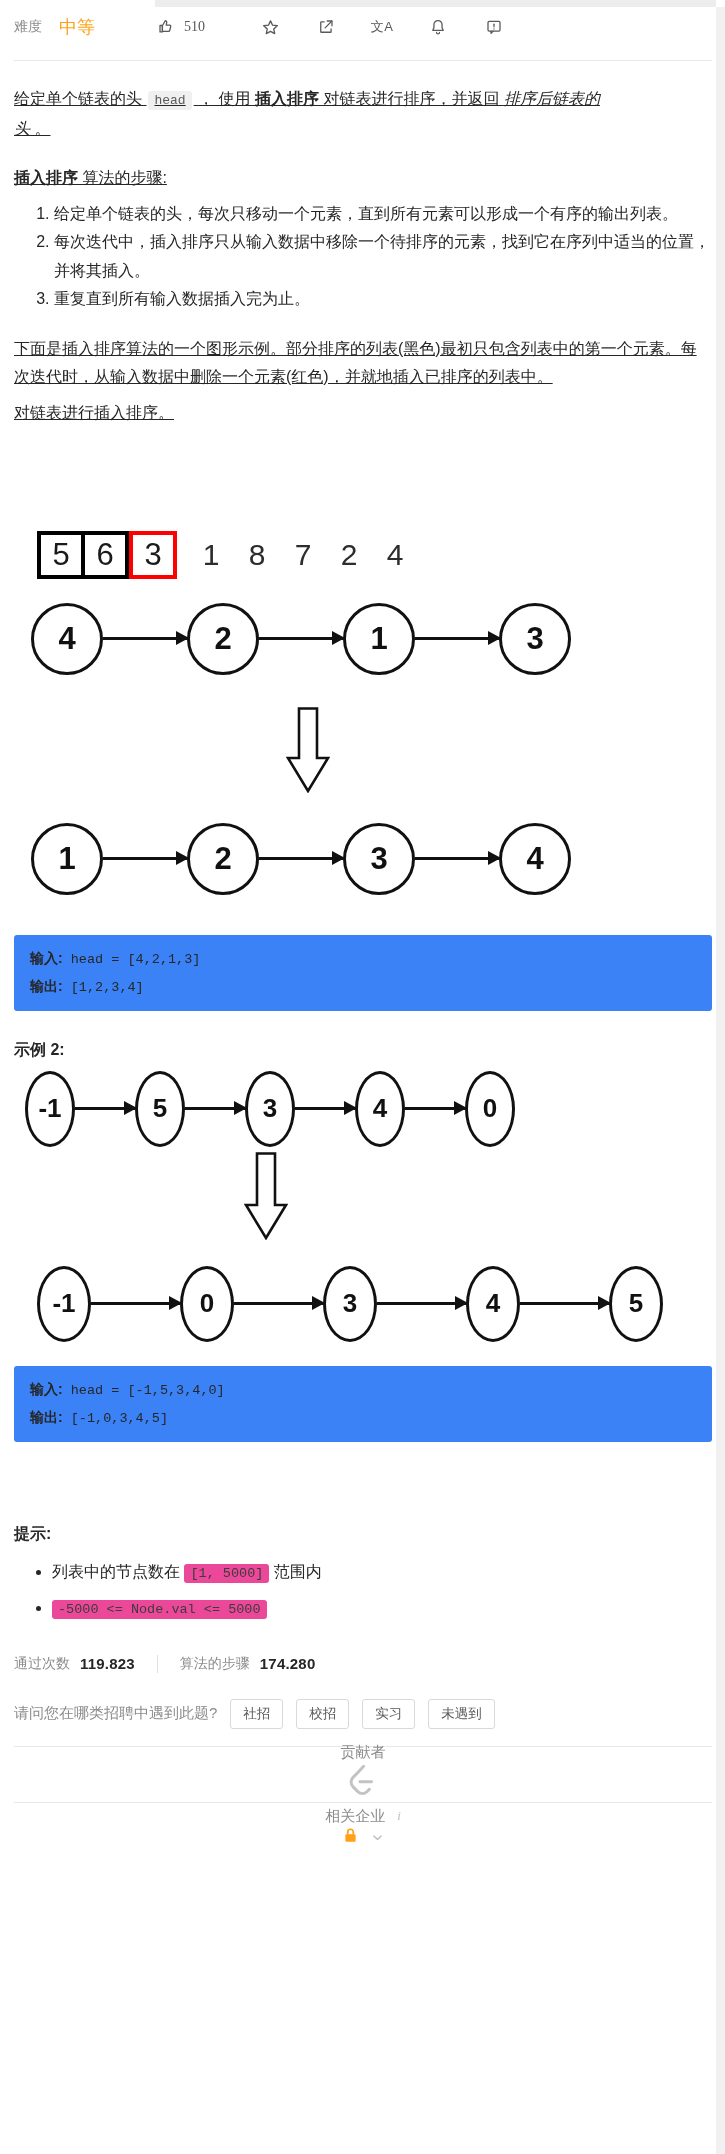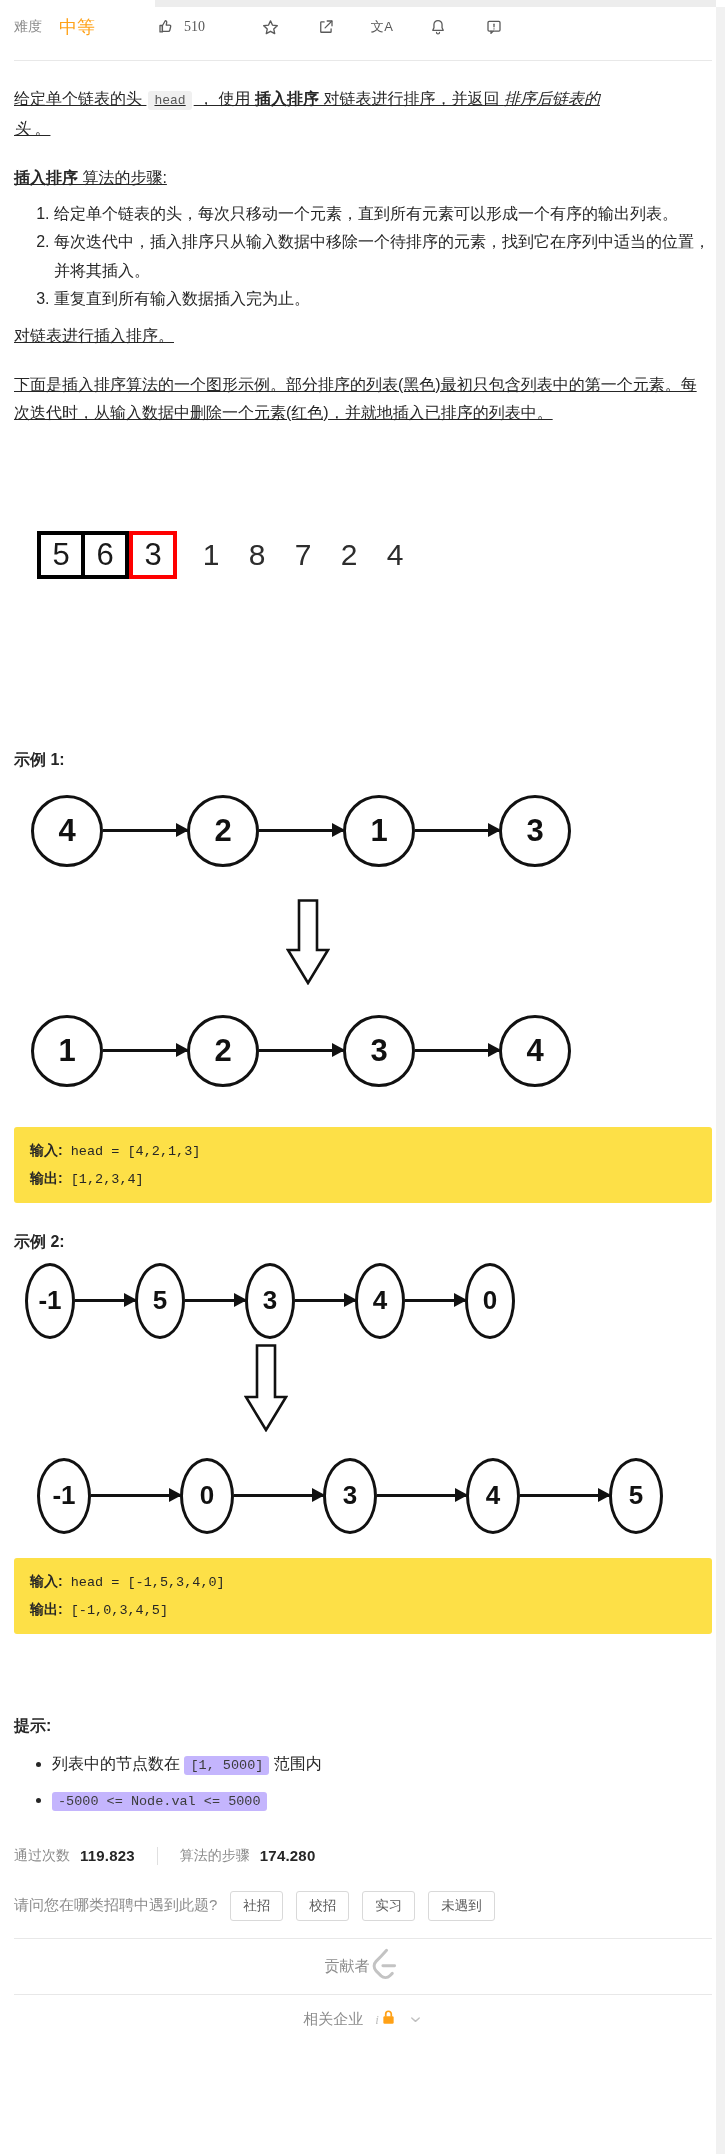--- a/index.html
+++ b/index.html
@@ -34,21 +34,21 @@
   .desc { font-size:16px; line-height:28px; color:#262626;text-decoration:underline; }
   .p1 { margin-top:24px; }
   .inline-code {
     font-family:"Liberation Mono", monospace;
     background:#f0f0f0; border-radius:3px;
     padding:2px 6px; font-size:13px; color:#595959;
     margin:0 2px;
   }
   .constraint-code {
     font-family:"Liberation Mono", monospace;
-    background:#c4b5fd; border-radius:3px;
+    background:#ec4899; border-radius:3px;
     padding:2px 6px; font-size:13.5px; color:#3c3c3c;text-align:right;
   }
   b.semib { font-weight:700; }
   i.ital { font-style:italic; }
   .steps-heading { margin-top:21px; }
   ol.steps { margin-top:8px; padding-left:40px; font-size:16px; line-height:28.4px; }
   .p-graphic { margin-top:21px; }
   .p-sort { margin-top:8px; }
 
   .boxes-row { display:flex; align-items:center; margin-top:104px; margin-left:23px; height:48px; }
@@ -83,42 +83,42 @@
   .ll-ex2a .harrow { width:60px; }
 
   .ll-ex2b { margin-top:26px; padding-left:23px; }
   .ll-ex2b .node { width:54px; height:76px; font-size:26px; }
   .ll-ex2b .harrow { width:89px; }
 
   .down-arrow { display:block; }
   .darr1 { margin:32px 0 0 272px; }
   .darr2 { margin:5px 0 0 230px; }
 
-  .codeblock { margin-top:40px; background:#fde047; border-radius:3px; padding:10px 16px; }
+  .codeblock { margin-top:40px; background:#3b82f6; border-radius:3px; padding:10px 16px; }
   .codeblock.second { margin-top:24px; }
   .code-line { font-family:"Liberation Mono", monospace; font-size:13.5px; line-height:27px; color:#262626; white-space:pre; }
   .code-label { font-family:"Liberation Sans", sans-serif; font-weight:700; font-size:14px; color:#262626; }
 
   .hint-heading { margin-top:82px; font-size:16px; font-weight:700; }
   ul.constraints { margin-top:12px; padding-left:38px; font-size:16px; line-height:30px; }
   ul.constraints li { margin-bottom:4px; }
 
   .stats-row { display:flex; align-items:center; margin-top:30px; }
   .stats-label { color:#8c8c8c; font-size:14px; }
   .stats-value { color:#262626; font-size:15px; font-weight:700; margin-left:10px; letter-spacing:0.2px; }
   .stats-sep { width:1px; height:18px; background:#e0e0e0; margin:0 22px; }
 
   .survey-row { display:flex; align-items:center; margin-top:26px; }
   .survey-q { color:#8c8c8c; font-size:15px; }
   .survey-btn { margin-left:13px; border:1px solid #d9d9d9; border-radius:3px; background:#fff;
                 color:#595959; font-size:13.5px; padding:5px 12px; cursor:pointer;
                 font-family:"Liberation Sans", sans-serif; }
 
   .divider2 { margin-top:17px; }
-  .foot-row { display:flex; align-items:center; justify-content:center; }
+  .foot-row { display:flex; align-items:center; justify-content:flex-end;flex-direction:column; }
   .contrib-row { height:55px; }
   .companies-row { height:46px; padding-top:4px; }
   .foot-label { color:#8c8c8c; font-size:15px; }
   .info-i { font-family:"Liberation Serif", serif; font-style:italic; color:#bfbfbf; font-size:13px; margin-left:12px; }
   .companies-right { display:flex; align-items:center; }
   .chevron { margin-left:10px; display:flex; align-items:center; cursor:pointer; }
 </style>
 </head>
 <body>
 
@@ -187,41 +187,40 @@
     <b class="semib">插入排序</b><span> 算法的步骤:</span>
   </div>
 
   <ol class="steps">
 
   <li>给定单个链表的头，每次只移动一个元素，直到所有元素可以形成一个有序的输出列表。</li>
       <li>每次迭代中，插入排序只从输入数据中移除一个待排序的元素，找到它在序列中适当的位置，并将其插入。</li>
       <li>重复直到所有输入数据插入完为止。</li>
     </ol>
 
+  <div class="desc p-graphic">下面是插入排序算法的一个图形示例。部分排序的列表(黑色)最初只包含列表中的第一个元素。每次迭代时，从输入数据中删除一个元素(红色)，并就地插入已排序的列表中。</div>
   <div class="desc p-sort">对链表进行插入排序。</div>
-  <div class="desc p-graphic">下面是插入排序算法的一个图形示例。部分排序的列表(黑色)最初只包含列表中的第一个元素。每次迭代时，从输入数据中删除一个元素(红色)，并就地插入已排序的列表中。</div>
 
   <div class="boxes-row">
     <div style="display:flex">
 
     <div class="sq">5</div>
         <div class="sq">6</div>
       </div>
     <div class="sq current">3</div>
     <div class="loose-nums">
 
     <div class="num">1</div>
         <div class="num">8</div>
         <div class="num">7</div>
         <div class="num">2</div>
         <div class="num">4</div>
       </div>
   </div>
 
-  <div class="example-label ex1-label">示例 1:</div>
 
   <div class="llrow ll-ex1">
 
       <div class="nodewrap">
         <div class="node">4</div>
         <div class="harrow"></div>
       </div>
 
       <div class="nodewrap">
         <div class="node">2</div>

